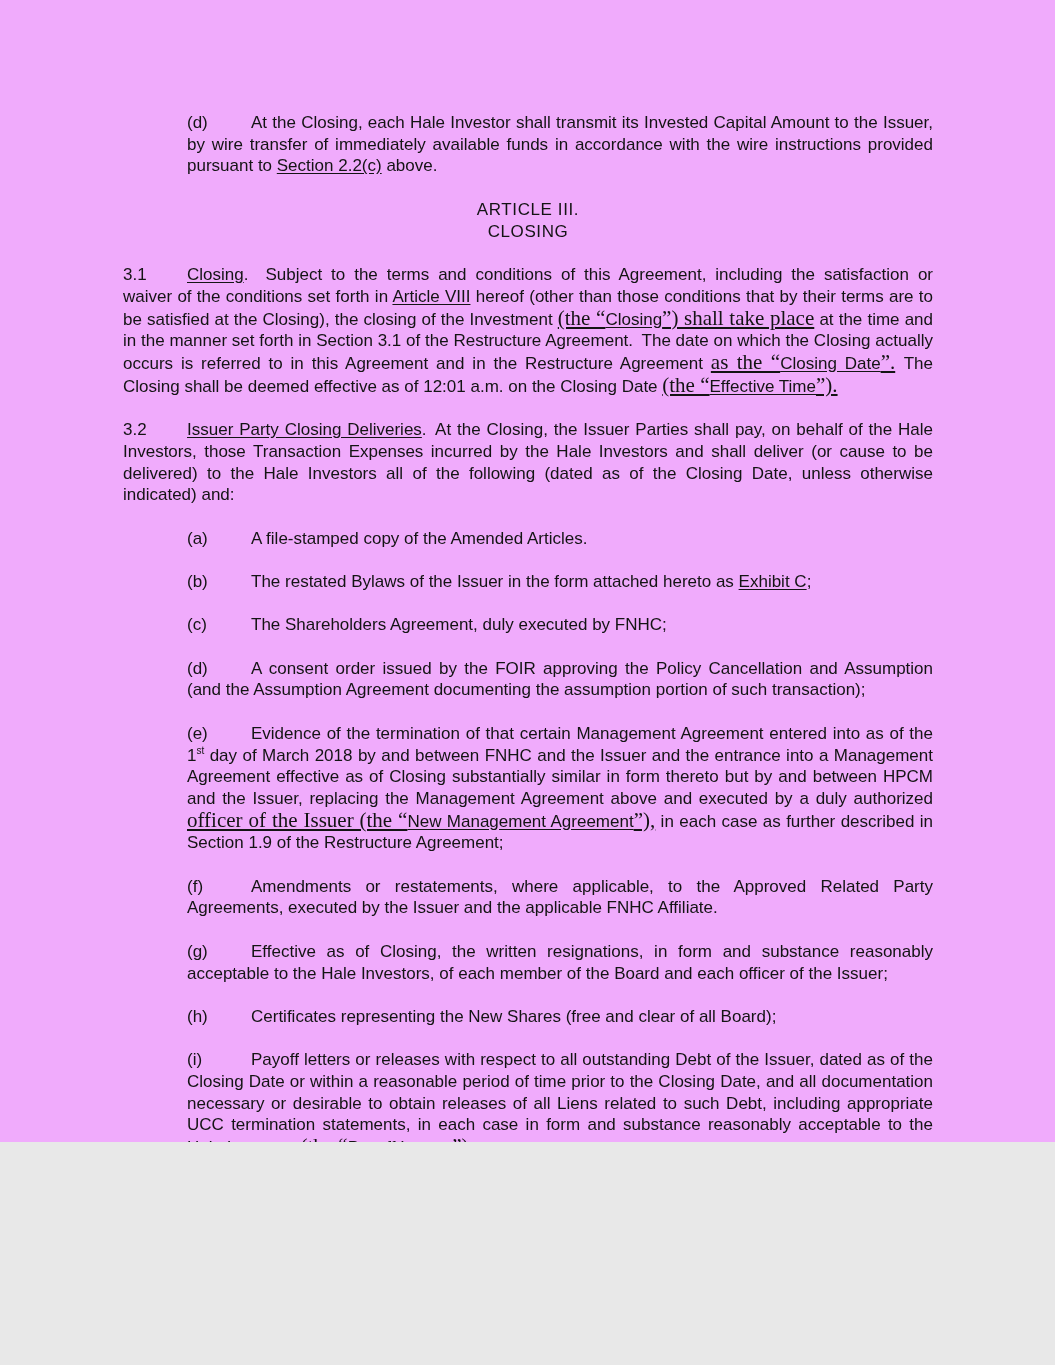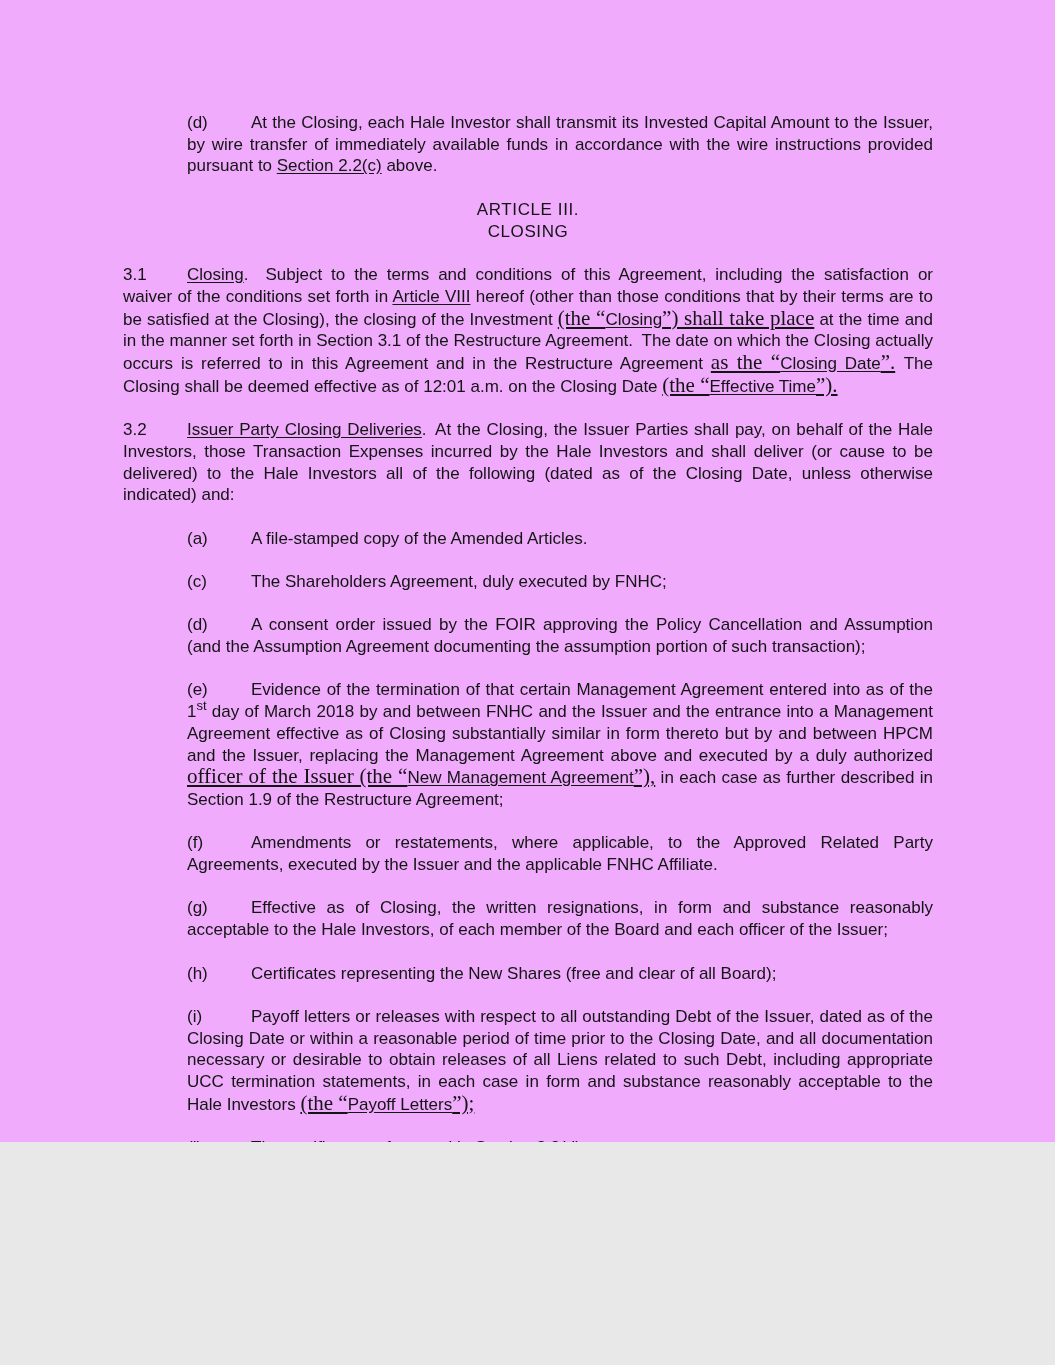--- a/index.html
+++ b/index.html
@@ -50,21 +50,21 @@
     text-decoration: underline;
     text-underline-offset: 2px;
   }
   span.seg-serif {
     font-family: "Liberation Serif", serif;
     font-size: 21px;
     text-decoration: underline;
   }
   span.seg-sup {
     vertical-align: super;
-    font-size: 13px;
+    font-size: 10px;
     line-height: 0;
   }
   .page-number {
     position: absolute;
     top: 1260px;
     left: 0;
     width: 1055px;
     text-align: center;
     font-size: 16px;
     padding-left: 10px;
@@ -81,20 +81,21 @@
 <body>
 
 <div class="page">
   <div class="doc-body" id="doc-body">
       <p class="para kind-item"><span class="item-label">(d)</span><span class="">At the Closing, each Hale Investor shall transmit its Invested Capital Amount to the Issuer, by wire transfer of immediately available funds in accordance with the wire instructions provided pursuant to </span><span class="seg-u">Section 2.2(c)</span><span class=""> above.</span></p>
       <p class="para kind-center-top"><span class="">ARTICLE III.</span></p>
       <p class="para kind-center-sub"><span class="">CLOSING</span></p>
       <p class="para kind-section"><span class="item-label">3.1</span><span class="seg-u">Closing</span><span class="">.  Subject to the terms and conditions of this Agreement, including the satisfaction or waiver of the conditions set forth in </span><span class="seg-u">Article VIII</span><span class=""> hereof (other than those conditions that by their terms are to be satisfied at the Closing), the closing of the Investment </span><span class="seg-serif">(the “</span><span class="seg-u">Closing</span><span class="seg-serif">”) shall take place</span><span class=""> at the time and in the manner set forth in Section 3.1 of the Restructure Agreement. The date on which the Closing actually occurs is referred to in this Agreement and in the Restructure Agreement </span><span class="seg-serif">as the “</span><span class="seg-u">Closing Date</span><span class="seg-serif">”.</span><span class=""> The Closing shall be deemed effective as of 12:01 a.m. on the Closing Date </span><span class="seg-serif">(the “</span><span class="seg-u">Effective Time</span><span class="seg-serif">”).</span></p>
       <p class="para kind-section"><span class="item-label">3.2</span><span class="seg-u">Issuer Party Closing Deliveries</span><span class="">. At the Closing, the Issuer Parties shall pay, on behalf of the Hale Investors, those Transaction Expenses incurred by the Hale Investors and shall deliver (or cause to be delivered) to the Hale Investors all of the following (dated as of the Closing Date, unless otherwise indicated) and:</span></p>
       <p class="para kind-item"><span class="item-label">(a)</span><span class="">A file-stamped copy of the Amended Articles.</span></p>
+      <p class="para kind-item"><span class="item-label">(b)</span><span class="">The restated Bylaws of the Issuer in the form attached hereto as </span><span class="seg-u">Exhibit C</span><span class="">;</span></p>
       <p class="para kind-item"><span class="item-label">(c)</span><span class="">The Shareholders Agreement, duly executed by FNHC;</span></p>
       <p class="para kind-item"><span class="item-label">(d)</span><span class="">A consent order issued by the FOIR approving the Policy Cancellation and Assumption (and the Assumption Agreement documenting the assumption portion of such transaction);</span></p>
       <p class="para kind-item"><span class="item-label">(e)</span><span class="">Evidence of the termination of that certain Management Agreement entered into as of the 1</span><span class="seg-sup">st</span><span class=""> day of March 2018 by and between FNHC and the Issuer and the entrance into a Management Agreement effective as of Closing substantially similar in form thereto but by and between HPCM and the Issuer, replacing the Management Agreement above and executed by a duly authorized </span><span class="seg-serif">officer of the Issuer (the “</span><span class="seg-u">New Management Agreement</span><span class="seg-serif">”),</span><span class=""> in each case as further described in Section 1.9 of the Restructure Agreement;</span></p>
       <p class="para kind-item"><span class="item-label">(f)</span><span class="">Amendments or restatements, where applicable, to the Approved Related Party Agreements, executed by the Issuer and the applicable FNHC Affiliate.</span></p>
       <p class="para kind-item"><span class="item-label">(g)</span><span class="">Effective as of Closing, the written resignations, in form and substance reasonably acceptable to the Hale Investors, of each member of the Board and each officer of the Issuer;</span></p>
       <p class="para kind-item"><span class="item-label">(h)</span><span class="">Certificates representing the New Shares (free and clear of all Board);</span></p>
       <p class="para kind-item"><span class="item-label">(i)</span><span class="">Payoff letters or releases with respect to all outstanding Debt of the Issuer, dated as of the Closing Date or within a reasonable period of time prior to the Closing Date, and all documentation necessary or desirable to obtain releases of all Liens related to such Debt, including appropriate UCC termination statements, in each case in form and substance reasonably acceptable to the Hale Investors </span><span class="seg-serif">(the “</span><span class="seg-u">Payoff Letters</span><span class="seg-serif">”);</span></p>
       <p class="para kind-item"><span class="item-label">(j)</span><span class="">The certificates referenced in </span><span class="seg-u">Section 8.2(d)</span><span class="">;</span></p>
     </div>
   <div class="page-number">14</div>

